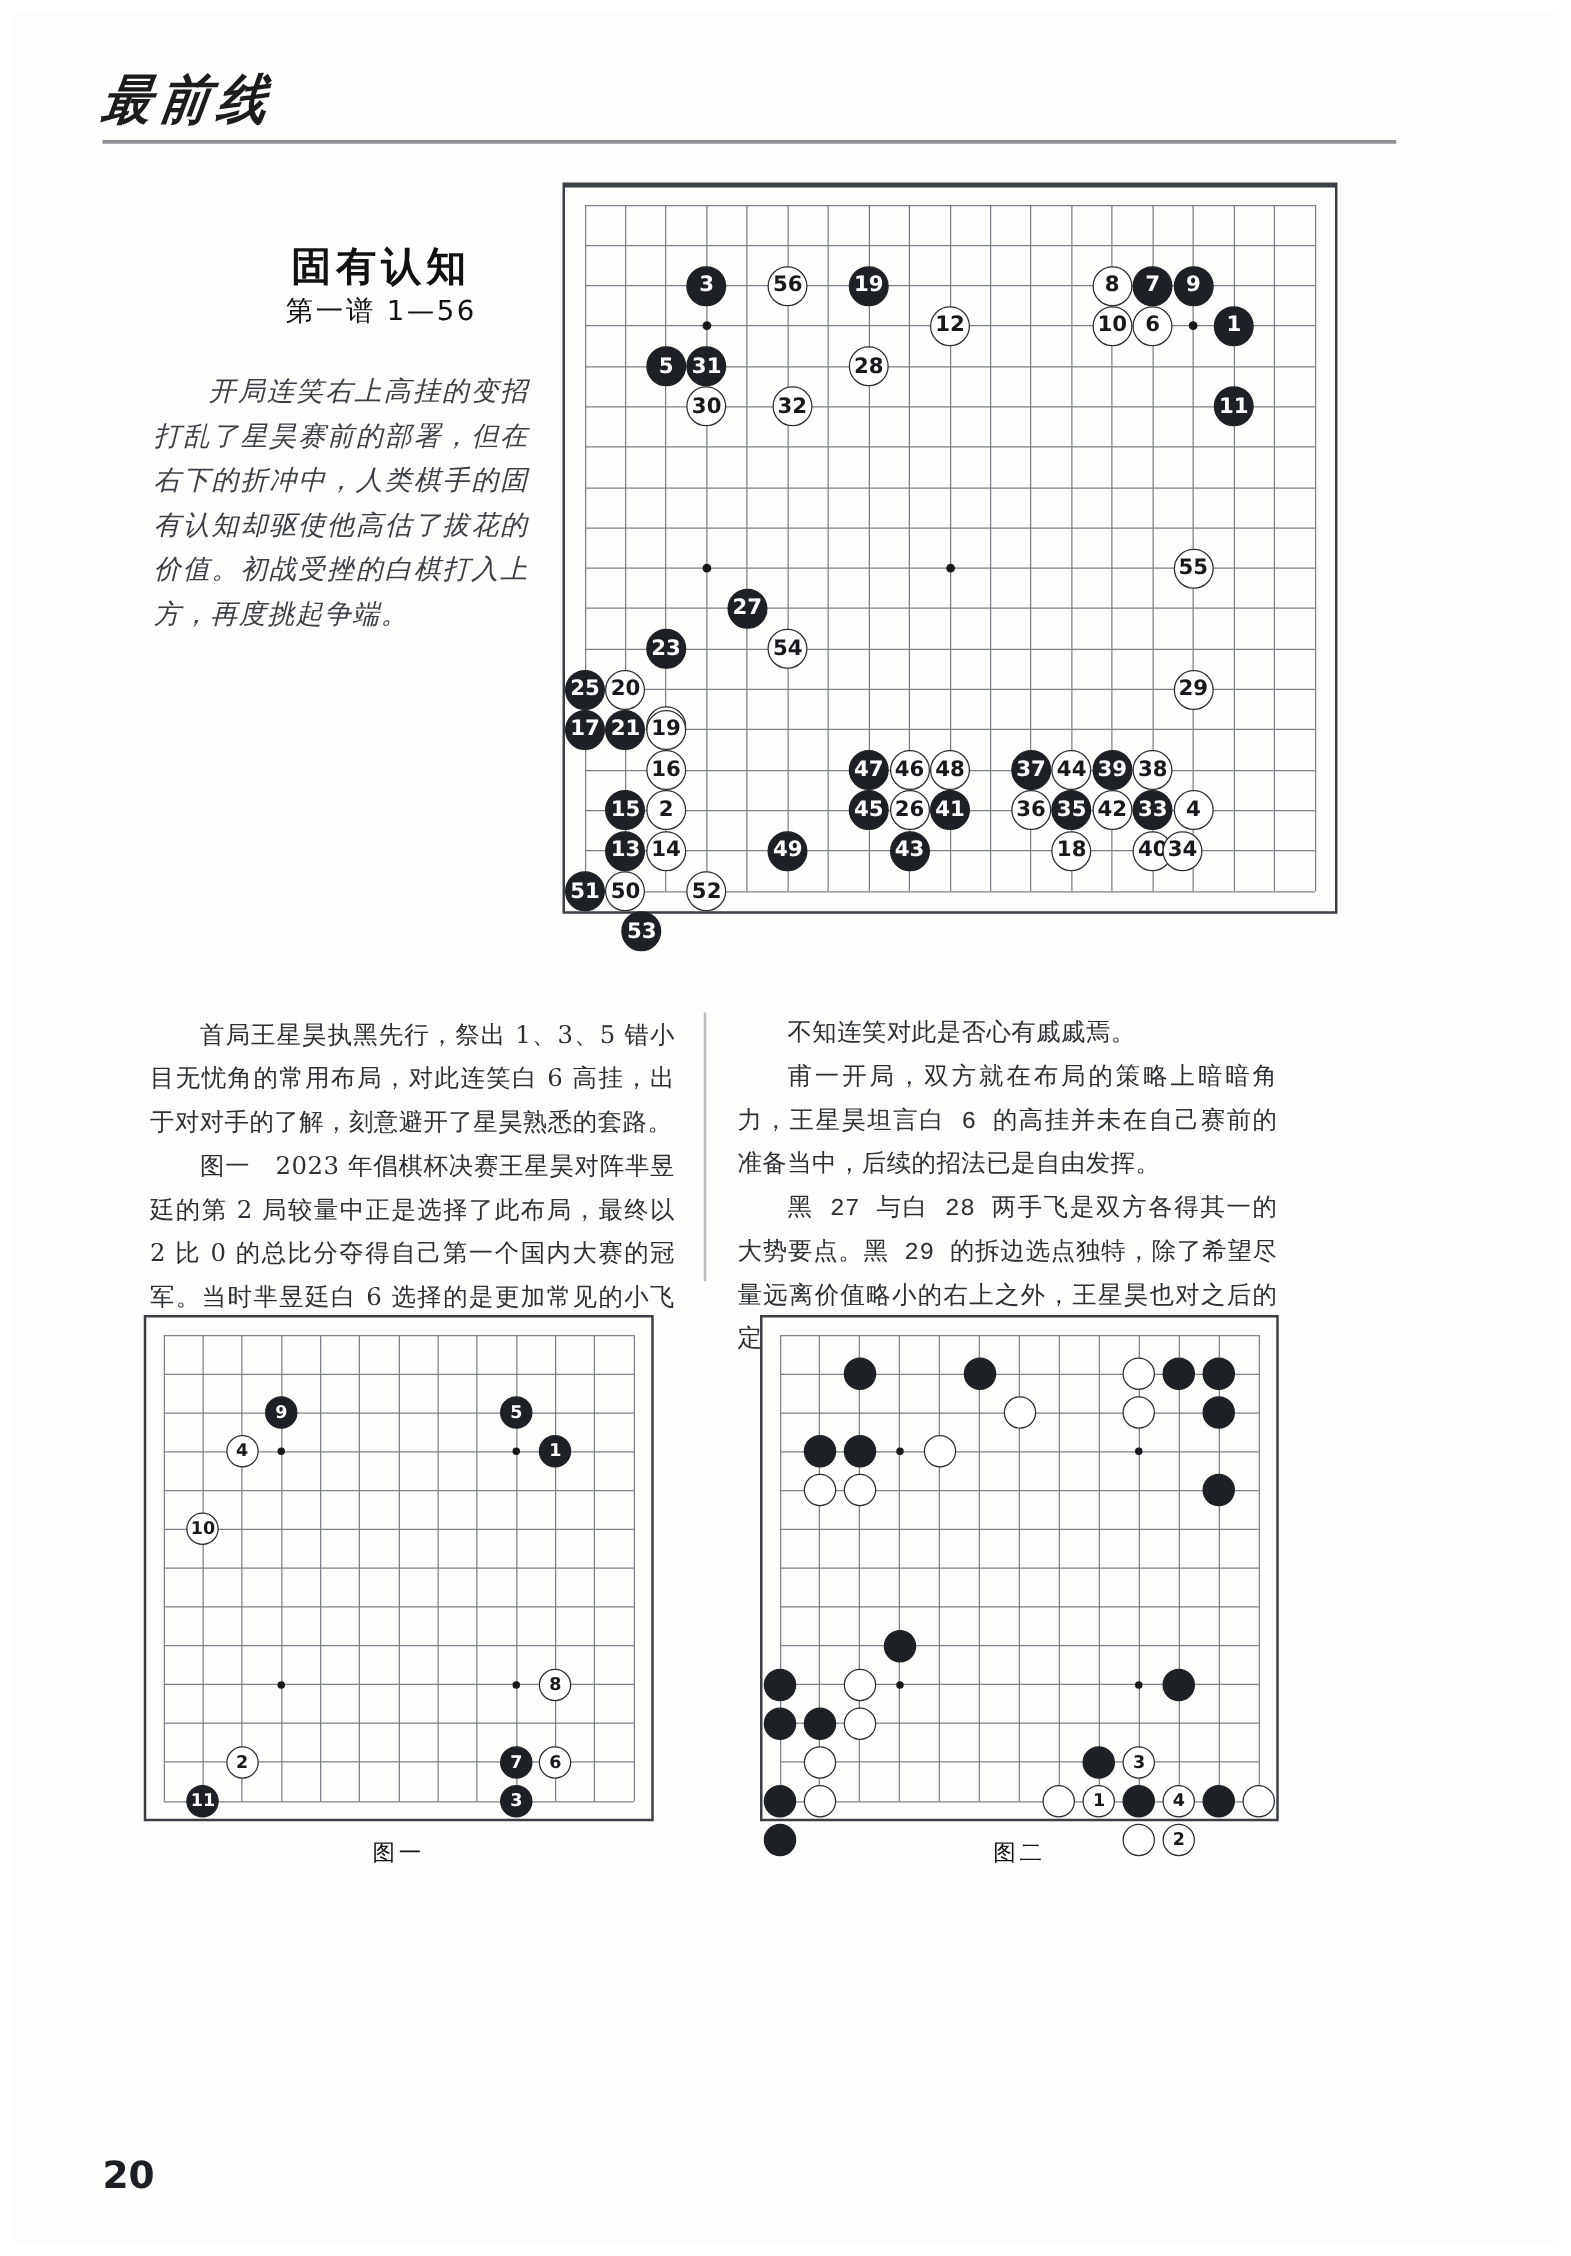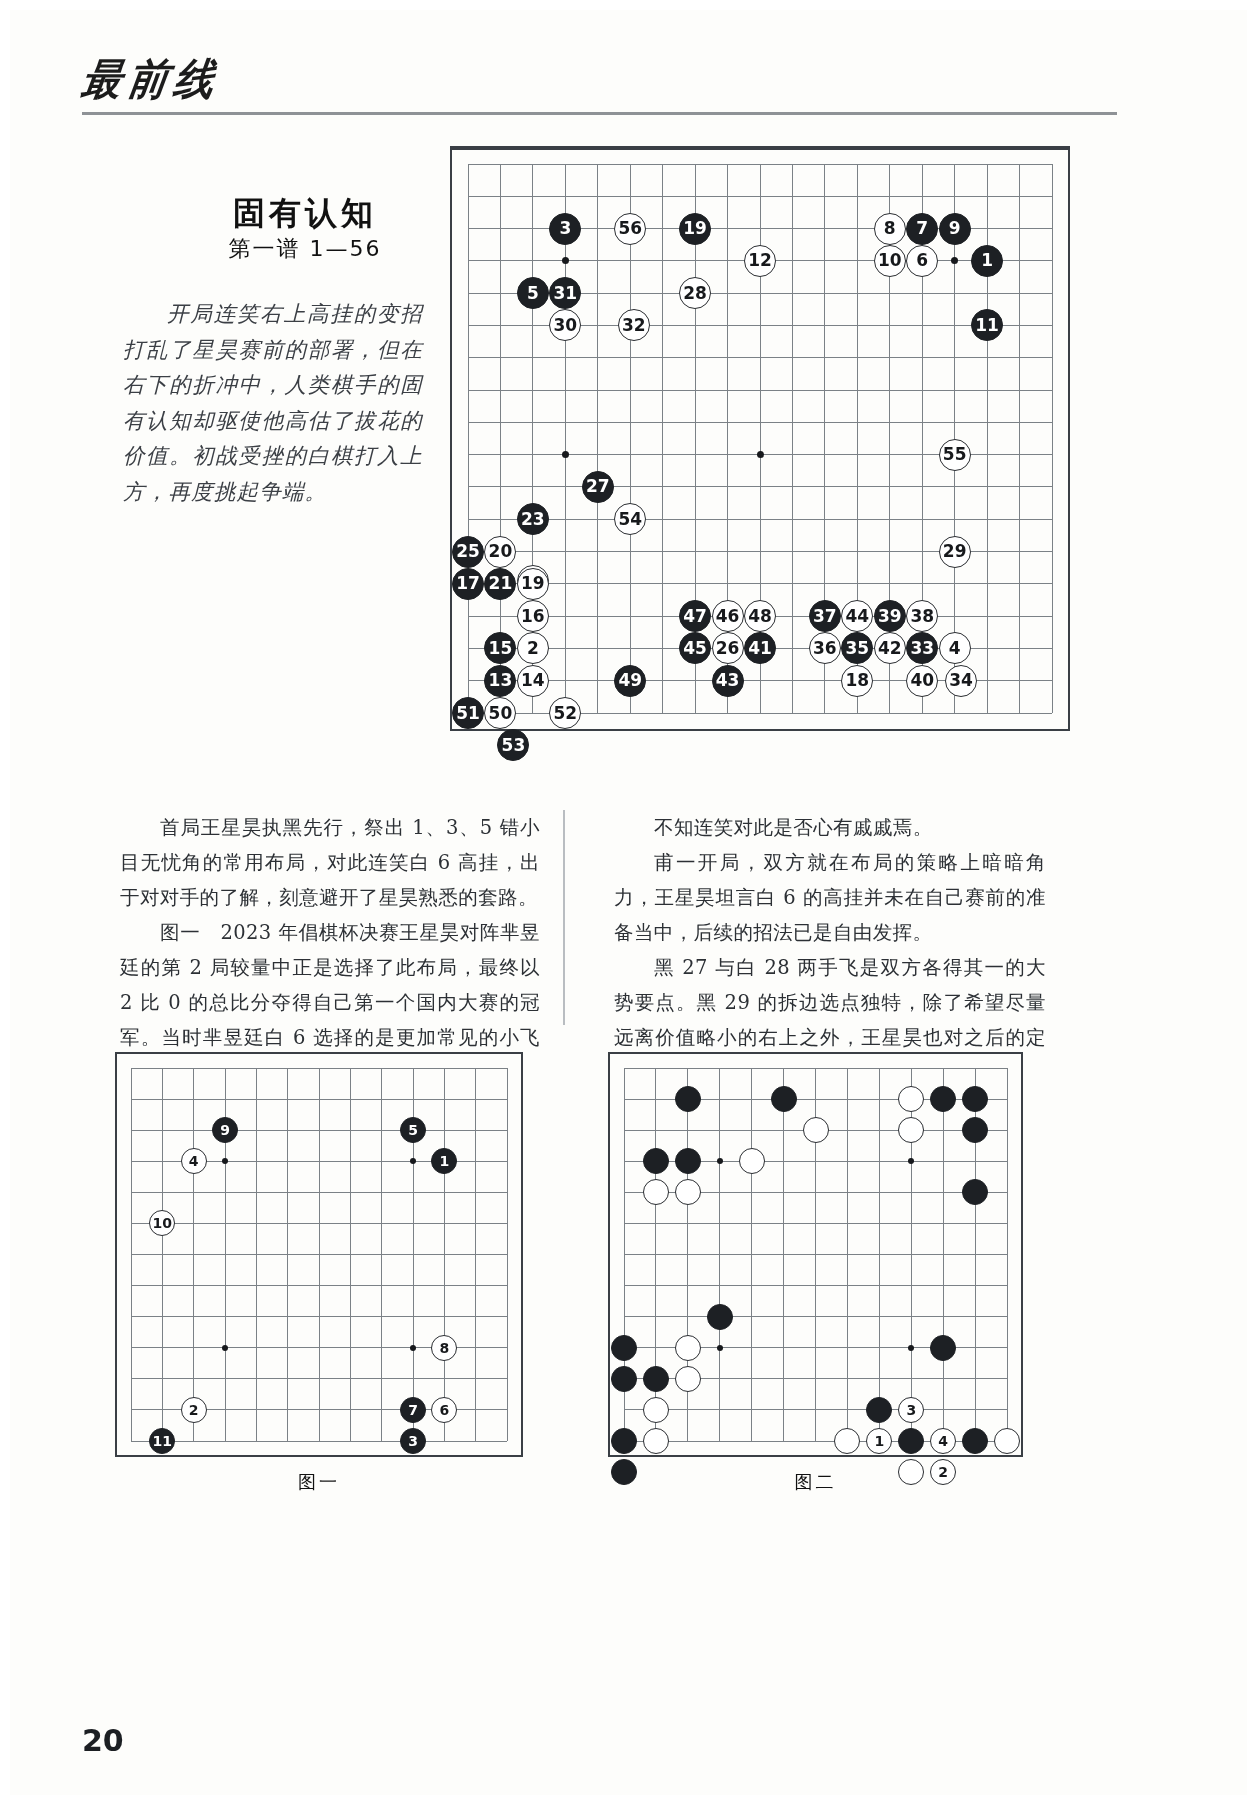--- a/index.html
+++ b/index.html
@@ -74,21 +74,21 @@
   }
   #cap-fig1{left:105px;top:1460px;width:408px;}
   #cap-fig2{left:598px;top:1460px;width:415px;}
 
   
   .col{
     position:absolute;font-size:19.5px;line-height:35px;color:#2c3035;
     font-family:"DejaVu Serif",serif;text-align:justify;letter-spacing:.4px;
   }
   #col-left{left:110px;top:800px;width:420px;}
-  #col-right{left:604px;top:800px;width:432px;}
+  #col-right{left:580px;top:800px;width:432px;font-family:Liberation Mono, monospace;}
   .col p{margin:0;text-indent:40px;}
   .col-divider{
     position:absolute;left:553px;top:800px;width:2px;height:215px;background:#b9bdc1;
   }
 
   .folio{
     position:absolute;left:72px;top:1713px;font-size:30px;font-weight:700;
     color:#1c1f23;font-family:"DejaVu Sans",sans-serif;
   }
 </style>
@@ -298,21 +298,21 @@
         </div>
         <div class="stone black" style="width: 32px; height: 32px; left: 261.556px; top: 518.706px; z-index: 58;">
           <span>43</span>
         </div>
         <div class="stone white" style="width: 32px; height: 32px; left: 391.333px; top: 518.706px; z-index: 59;">
           <span>18</span>
         </div>
         <div class="stone white" style="width: 32px; height: 32px; left: 456.222px; top: 518.706px; z-index: 60;">
           <span>40</span>
         </div>
-        <div class="stone white" style="width: 32px; height: 32px; left: 495px; top: 518.706px; z-index: 61;">
+        <div class="stone white" style="width: 32px; height: 32px; left: 480px; top: 518.706px; z-index: 61;">
           <span>34</span>
         </div>
         <div class="stone black" style="width: 32px; height: 32px; left: 2px; top: 551px; z-index: 62;">
           <span>51</span>
         </div>
         <div class="stone white" style="width: 32px; height: 32px; left: 34.4444px; top: 551px; z-index: 63;">
           <span>50</span>
         </div>
         <div class="stone white" style="width: 32px; height: 32px; left: 99.3333px; top: 551px; z-index: 64;">
           <span>52</span>

